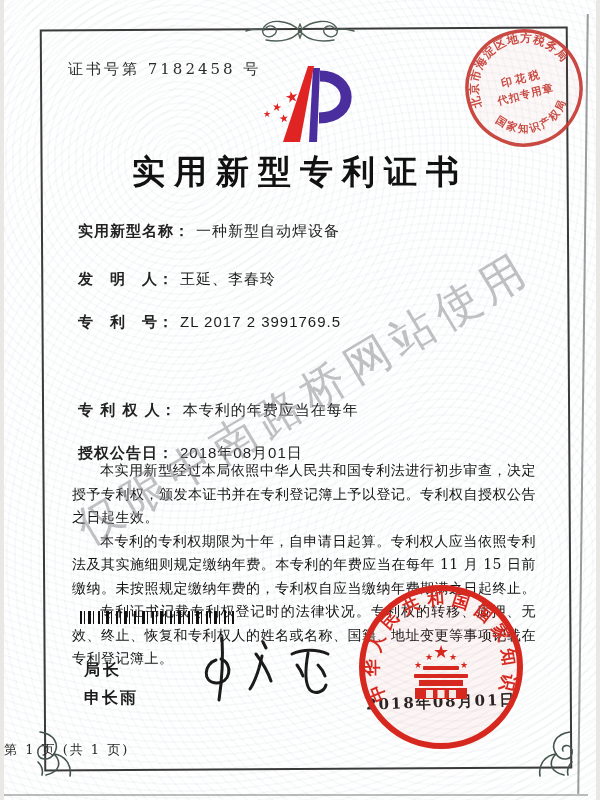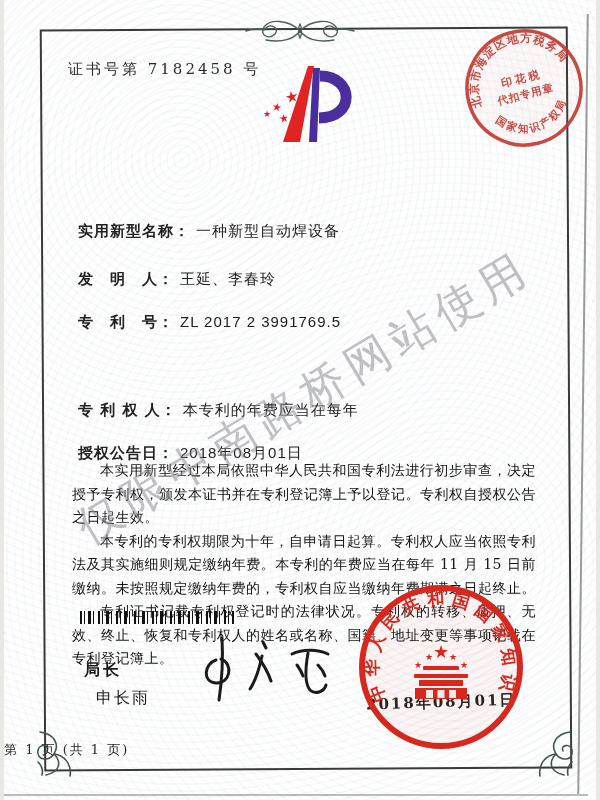--- a/index.html
+++ b/index.html
@@ -46,22 +46,22 @@
 
   .barcode{position:absolute;left:76px;top:611px;width:154px;height:13px;z-index:2;
     background:repeating-linear-gradient(90deg,
       #111 0 2px, transparent 2px 4px, #111 4px 5px, transparent 5px 8px,
       #111 8px 11px, transparent 11px 13px, #111 13px 14px, transparent 14px 18px);}
 
   .signer-title{position:absolute;left:80px;top:660px;z-index:2;
     font-size:16px;font-weight:bold;letter-spacing:3px;
     font-family:"Liberation Sans","DejaVu Sans",sans-serif;}
   .signer-name{position:absolute;left:80px;top:688px;z-index:2;
-    font-size:16px;font-weight:normal;letter-spacing:2px;
-    font-family:"Liberation Sans","DejaVu Sans",sans-serif;margin-left:12px;}
+    font-size:16px;font-weight:bold;letter-spacing:2px;
+    font-family:"Liberation Sans","DejaVu Sans",sans-serif;}
   .signature{position:absolute;left:192px;top:632px;z-index:2;}
 
   .seal{position:absolute;left:352px;top:582px;z-index:3;}
   .grant-date{position:absolute;left:362px;top:693px;z-index:2;
     font-size:15px;font-weight:bold;letter-spacing:2px;color:#222;transform:rotate(-2deg);}
 
   .tax-stamp{position:absolute;left:458px;top:26px;z-index:2;transform:rotate(-14deg);opacity:.92;}
 
   .footer{position:absolute;left:0;right:0;top:741px;z-index:2;text-align:left;
     font-size:13px;letter-spacing:2px;color:#2a2a2a;}
@@ -136,20 +136,21 @@
     <text fill="#c43b32" font-size="11.5" font-weight="bold" letter-spacing="1">
       <textPath href="#tsTop" startOffset="4">北京市海淀区地方税务局</textPath>
     </text>
     <text fill="#c43b32" font-size="10.5" font-weight="bold" letter-spacing="2">
       <textPath href="#tsBot" startOffset="8">国家知识产权局</textPath>
     </text>
     <text x="62" y="56" text-anchor="middle" fill="#c43b32" font-size="11" font-weight="bold" letter-spacing="3">印花税</text>
     <text x="62" y="72" text-anchor="middle" fill="#c43b32" font-size="10.5" font-weight="bold" letter-spacing="1">代扣专用章</text>
   </svg>
 
+  <div class="title">实用新型专利证书</div>
 
   <div class="field f0">
     <span class="lbl">实用新型名称：</span><span class="val">一种新型自动焊设备</span>
   </div>
   <div class="field f1">
     <span class="lbl">发　明　人：</span><span class="val">王延、李春玲</span>
   </div>
   <div class="field f2">
     <span class="lbl">专　利　号：</span><span class="val">ZL 2017 2 3991769.5</span>
   </div>

